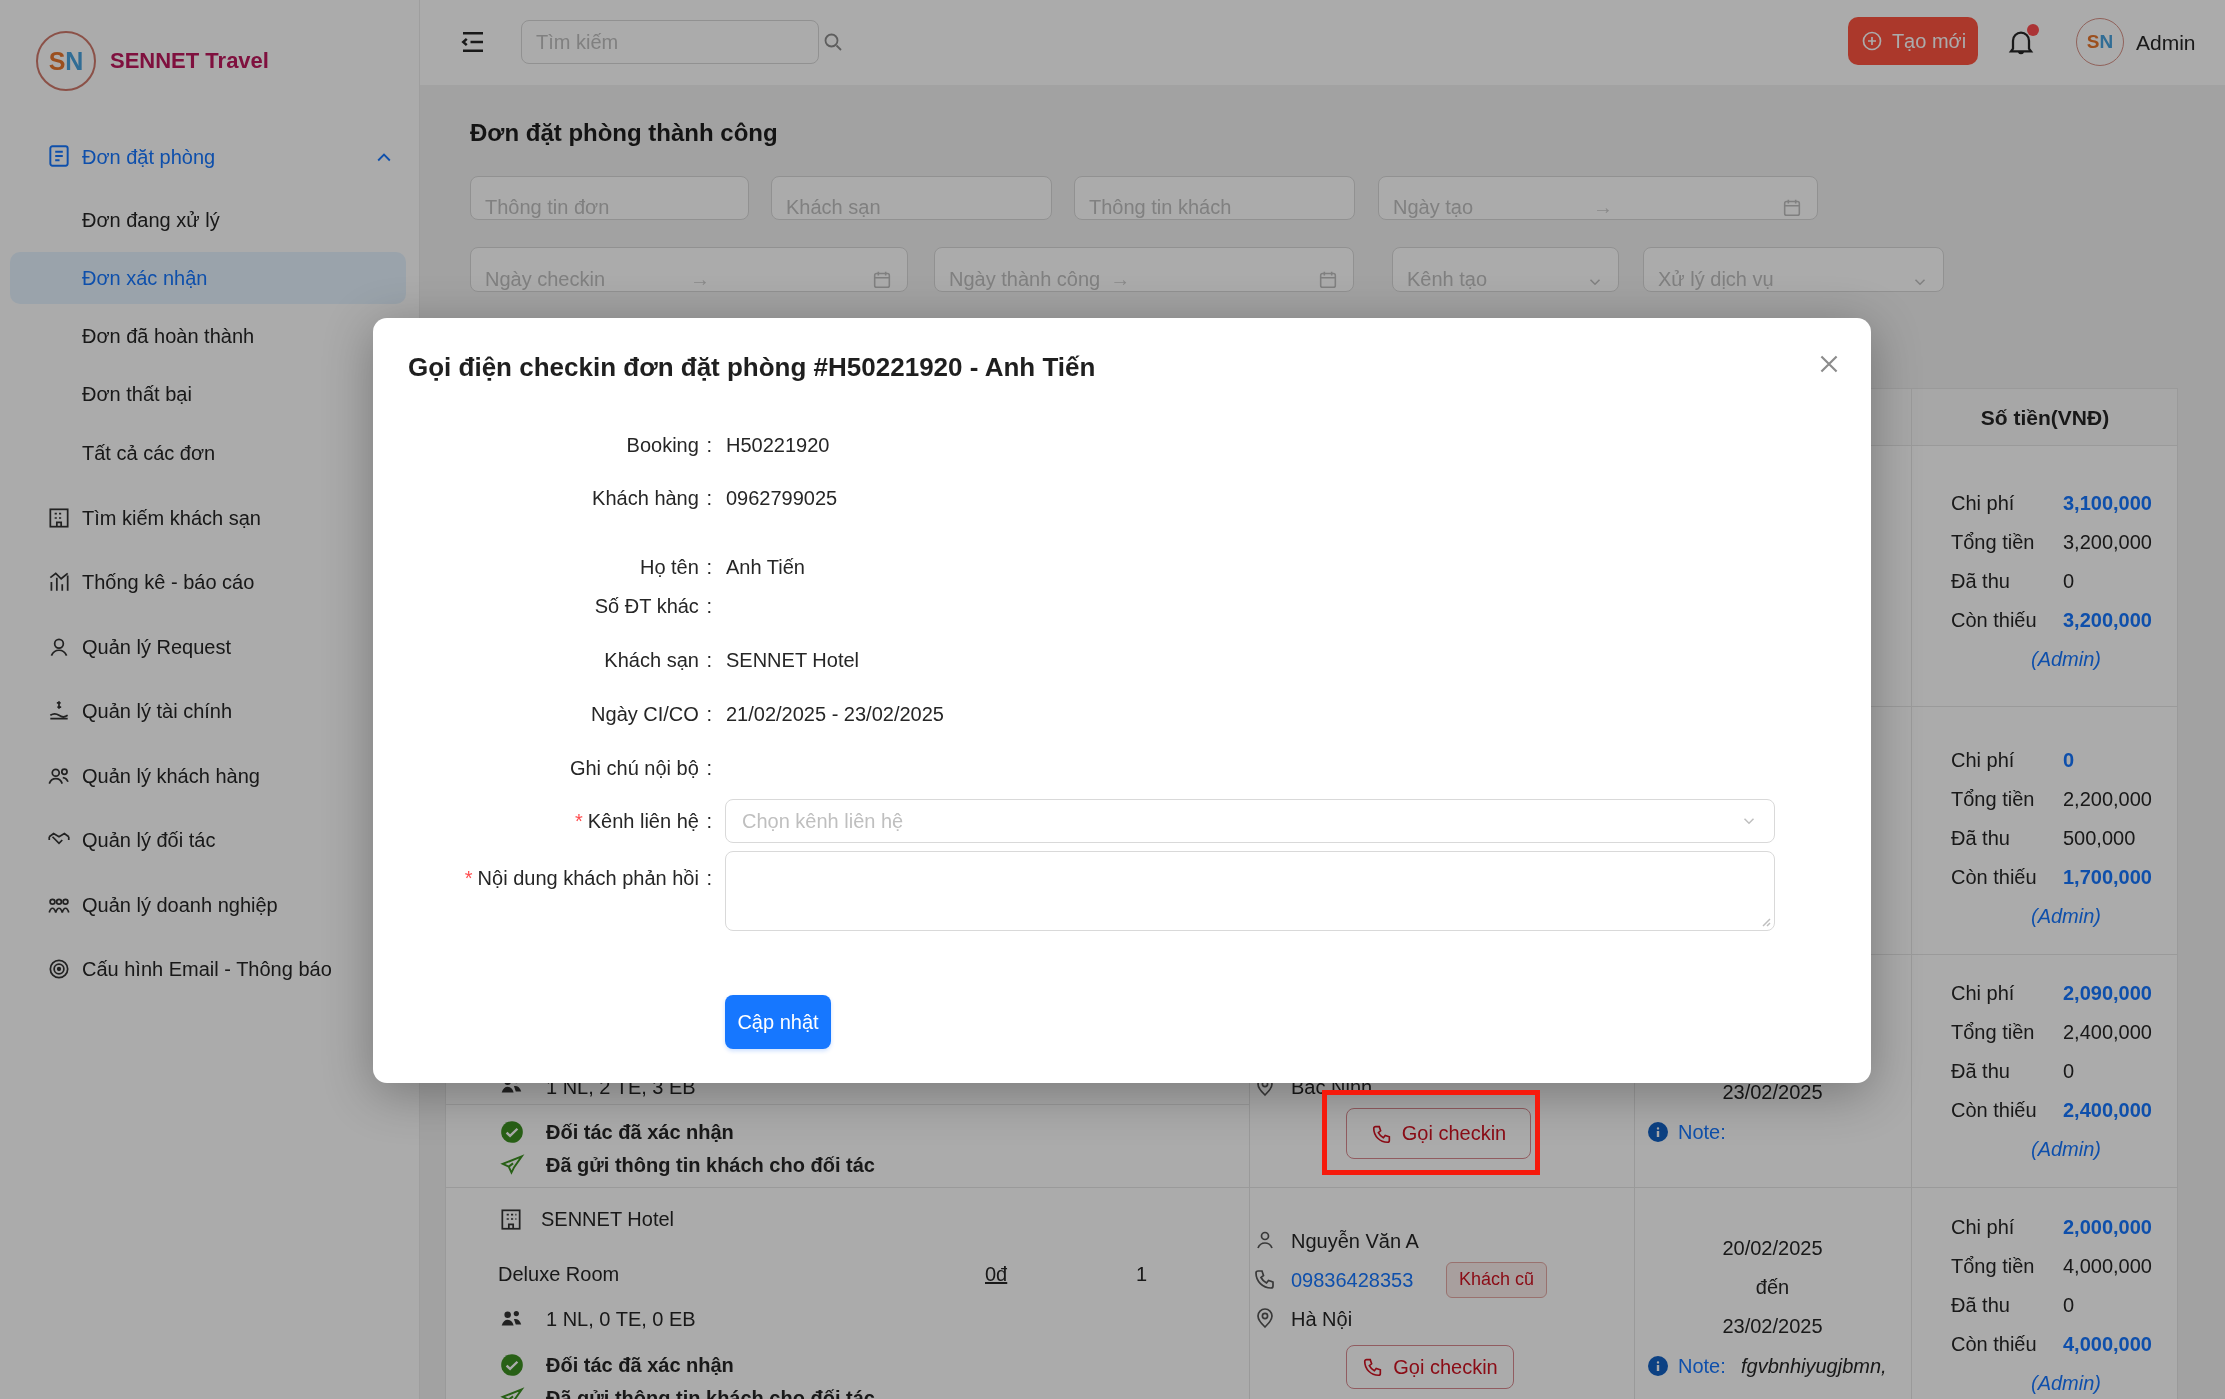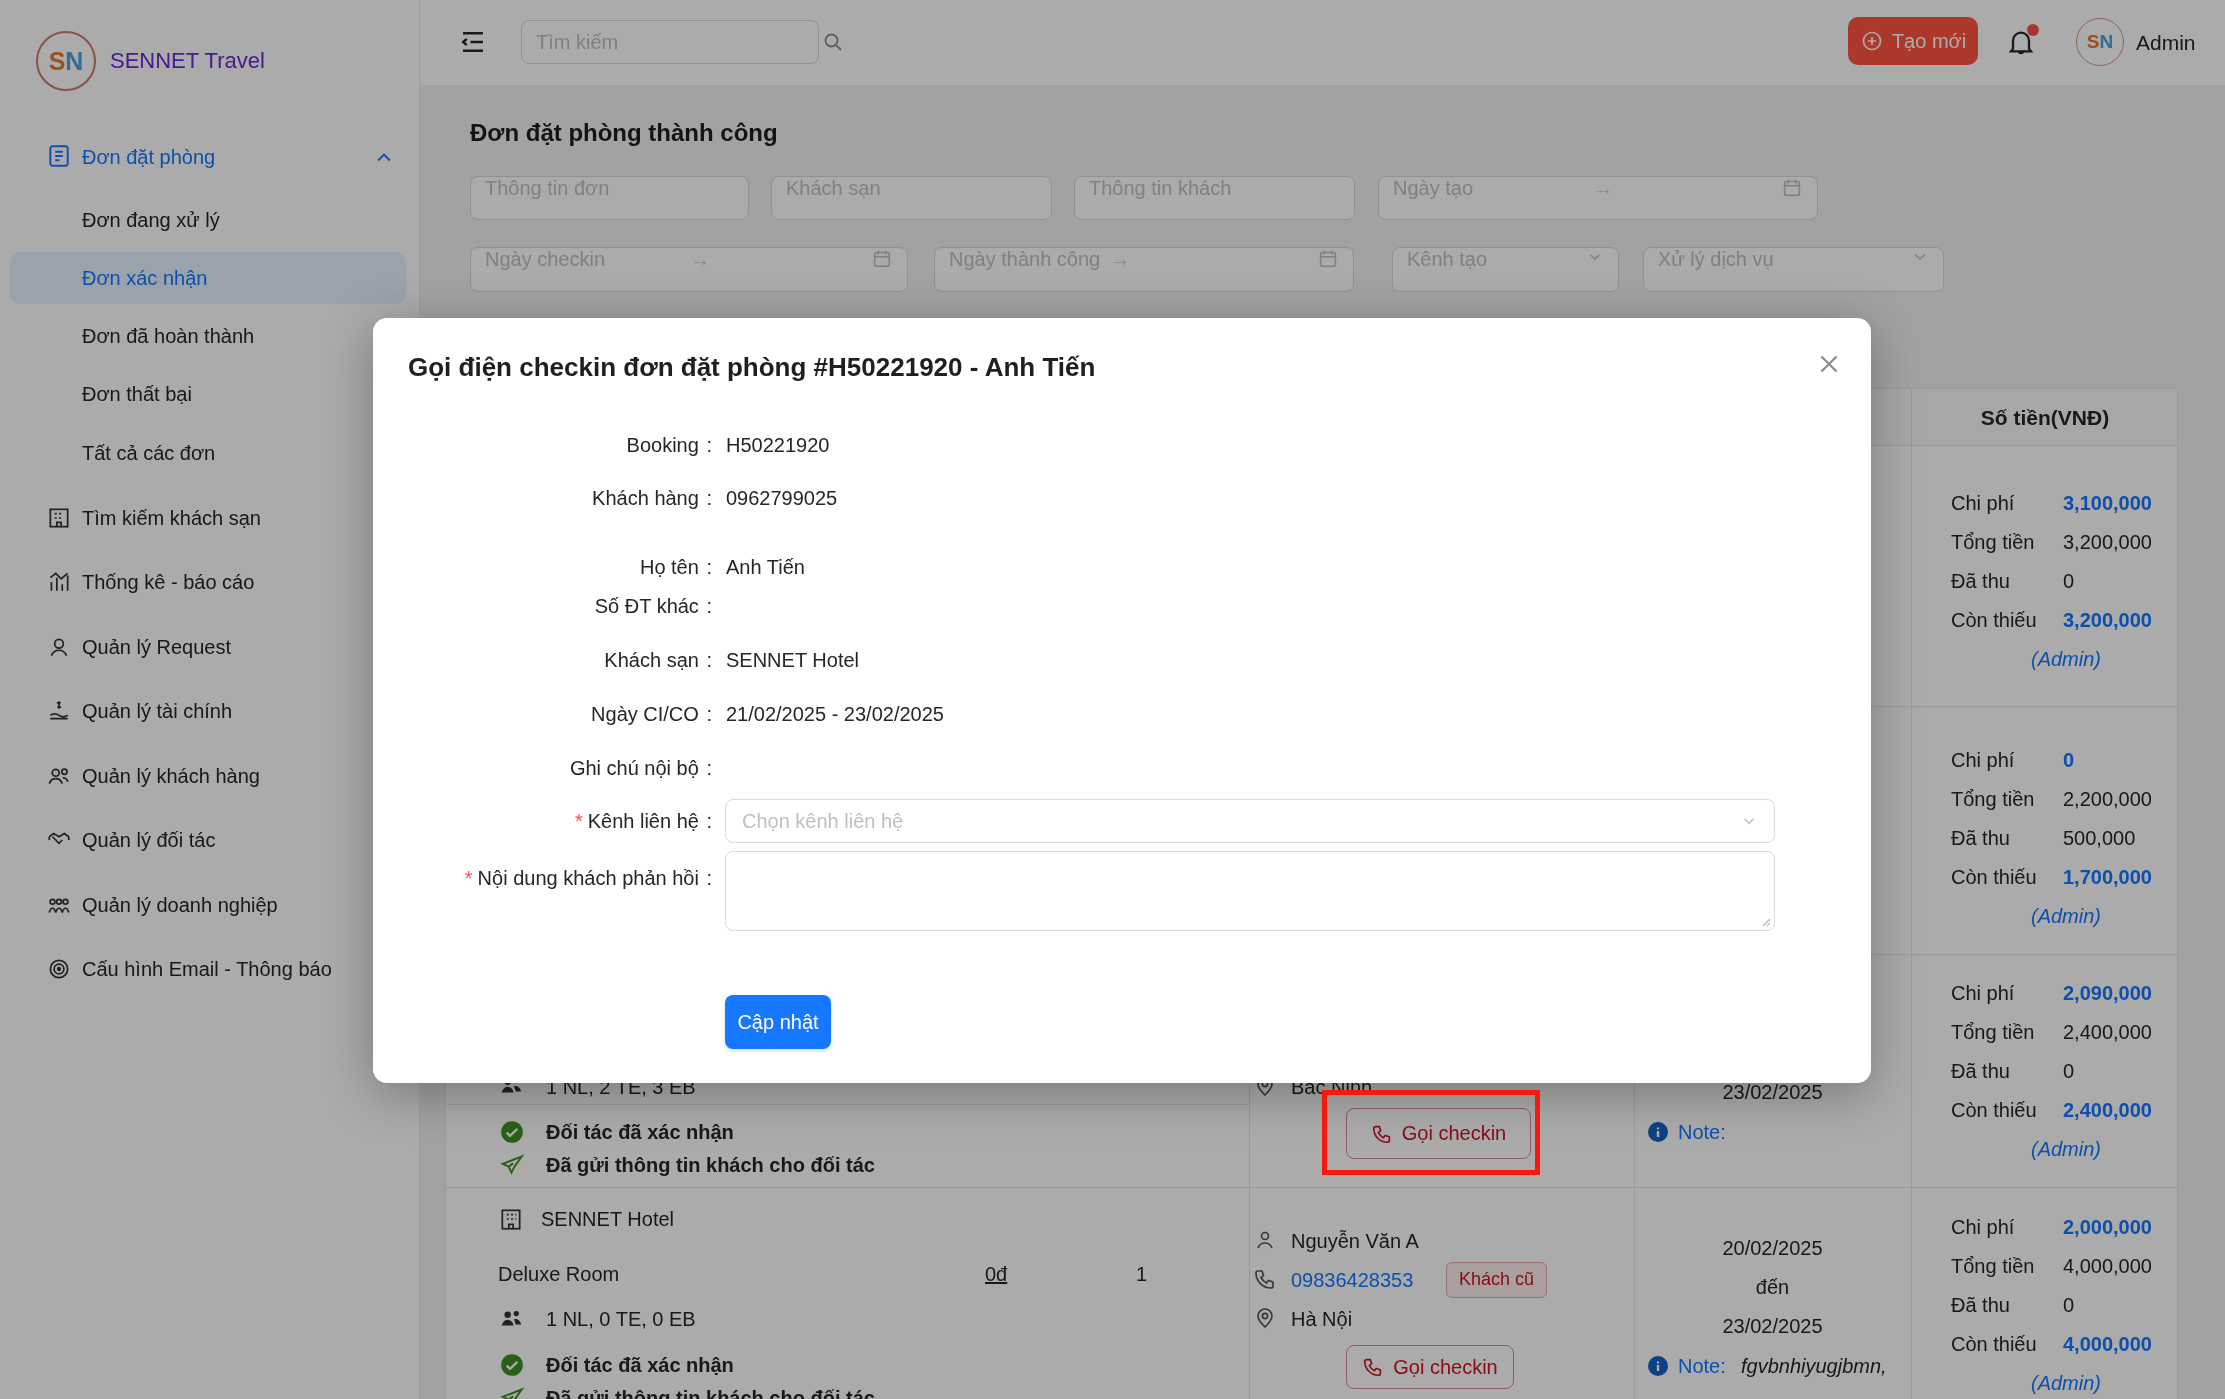--- a/index.html
+++ b/index.html
@@ -5,41 +5,41 @@
   * { margin:0; padding:0; box-sizing:border-box; }
   html,body { width:2225px; height:1399px; overflow:hidden; }
   body { font-family:"Liberation Sans", sans-serif; color:#262626; }
   .screen { position:relative; width:2225px; height:1399px; background:#fff; overflow:hidden; }
   .abs { position:absolute; }
   .txt { position:absolute; line-height:30px; font-size:20px; white-space:nowrap; }
 
   
   .sidebar { position:absolute; left:0; top:0; width:420px; height:1399px; background:#fff; border-right:1px solid #ececec; z-index:1; }
   .logo-circle { position:absolute; left:36px; top:31px; width:60px; height:60px; border:2px solid #d07a6c; border-radius:50%; background:#fff; text-align:center; line-height:56px; font-size:25px; font-weight:700; }
-  .brand-title { position:absolute; left:110px; top:48px; font-size:22px; font-weight:400; color:#6d28d9; }
+  .brand-title { position:absolute; left:110px; top:48px; font-size:22px; font-weight:700; color:#be185d; }
   .menu-parent { color:#1677ff; font-weight:500; }
   .sel-pill { position:absolute; left:10px; top:252px; width:396px; height:52px; background:#e6f4ff; border-radius:10px; }
   .side-label { position:absolute; left:82px; line-height:30px; font-size:20px; white-space:nowrap; }
   .side-icon { position:absolute; left:46px; width:26px; height:26px; }
 
   
   .topbar { position:absolute; left:420px; top:0; width:1805px; height:85px; background:#fff; }
   .search-box { position:absolute; left:101px; top:20px; width:298px; height:44px; border:1.5px solid #d9d9d9; border-radius:8px; background:#fff; display:flex; align-items:center; padding:0 12px 0 14px;gap:20px; }
   .search-box input { border:none; outline:none; flex:1; font-size:20px; font-family:inherit; color:#262626; background:transparent; }
   .search-box input::placeholder { color:#bfbfbf; }
   .create-btn { position:absolute; left:1428px; top:17px; width:130px; height:48px; background:#ff5440; border:none; border-radius:10px; color:#fff; font-size:20px; font-family:inherit; display:flex; align-items:center; justify-content:center; gap:8px; cursor:pointer; }
   .admin-name { position:absolute; left:1716px; top:31px; font-size:21px; color:#262626; }
   .avatar { position:absolute; left:1656px; top:18px; width:48px; height:48px; border-radius:50%; border:1.5px solid #d89287; background:#fff; text-align:center; line-height:45px; font-size:19px; font-weight:700; }
   .s-org { color:#e8772e; } .n-blu { color:#4aa3df; }
   .bell-dot { position:absolute; left:22px; top:-2px; width:12px; height:12px; border-radius:50%; background:#ff4d4f; }
 
   
   .content-bg { position:absolute; left:420px; top:85px; width:1805px; height:1314px; background:#f2f2f2; }
   .page-title { position:absolute; left:50px; top:34px; font-size:24px; font-weight:600; color:#1f1f1f; }
-  .filter { position:absolute; height:44px; border:1.5px solid #d9d9d9; border-radius:8px; background:#fff; display:flex; align-items:flex-start; padding:0 14px; font-size:20px; color:#bfbfbf; }
+  .filter { position:absolute; height:44px; border:1.5px solid #d9d9d9; border-radius:8px; background:#fff; display:flex; align-items:flex-end; padding:0 14px; font-size:20px; color:#bfbfbf; }
   .filter .ph { flex:1; white-space:nowrap; overflow:hidden; }
   .arrow-mid { color:#cdcdcd; margin:0 10px; font-size:20px; }
 
   
   .table { position:absolute; left:25px; top:303px; width:1733px; height:1012px; background:#fff; border:1px solid #e6e6e6; border-bottom:none; overflow:hidden; }
   .thead { position:absolute; left:0; top:0; width:100%; height:57px; background:#fafafa; border-bottom:1px solid #e6e6e6; }
   .amount-head { position:absolute; left:1465px; top:0; width:268px; height:57px; line-height:57px; text-align:center; font-size:21px; font-weight:600; }
   .vline { position:absolute; top:0; bottom:0; width:1px; background:#e6e6e6; }
   .hline { position:absolute; left:0; right:0; height:1px; background:#e6e6e6; }
   .w500 { font-weight:500; } .w600 { font-weight:600; }

